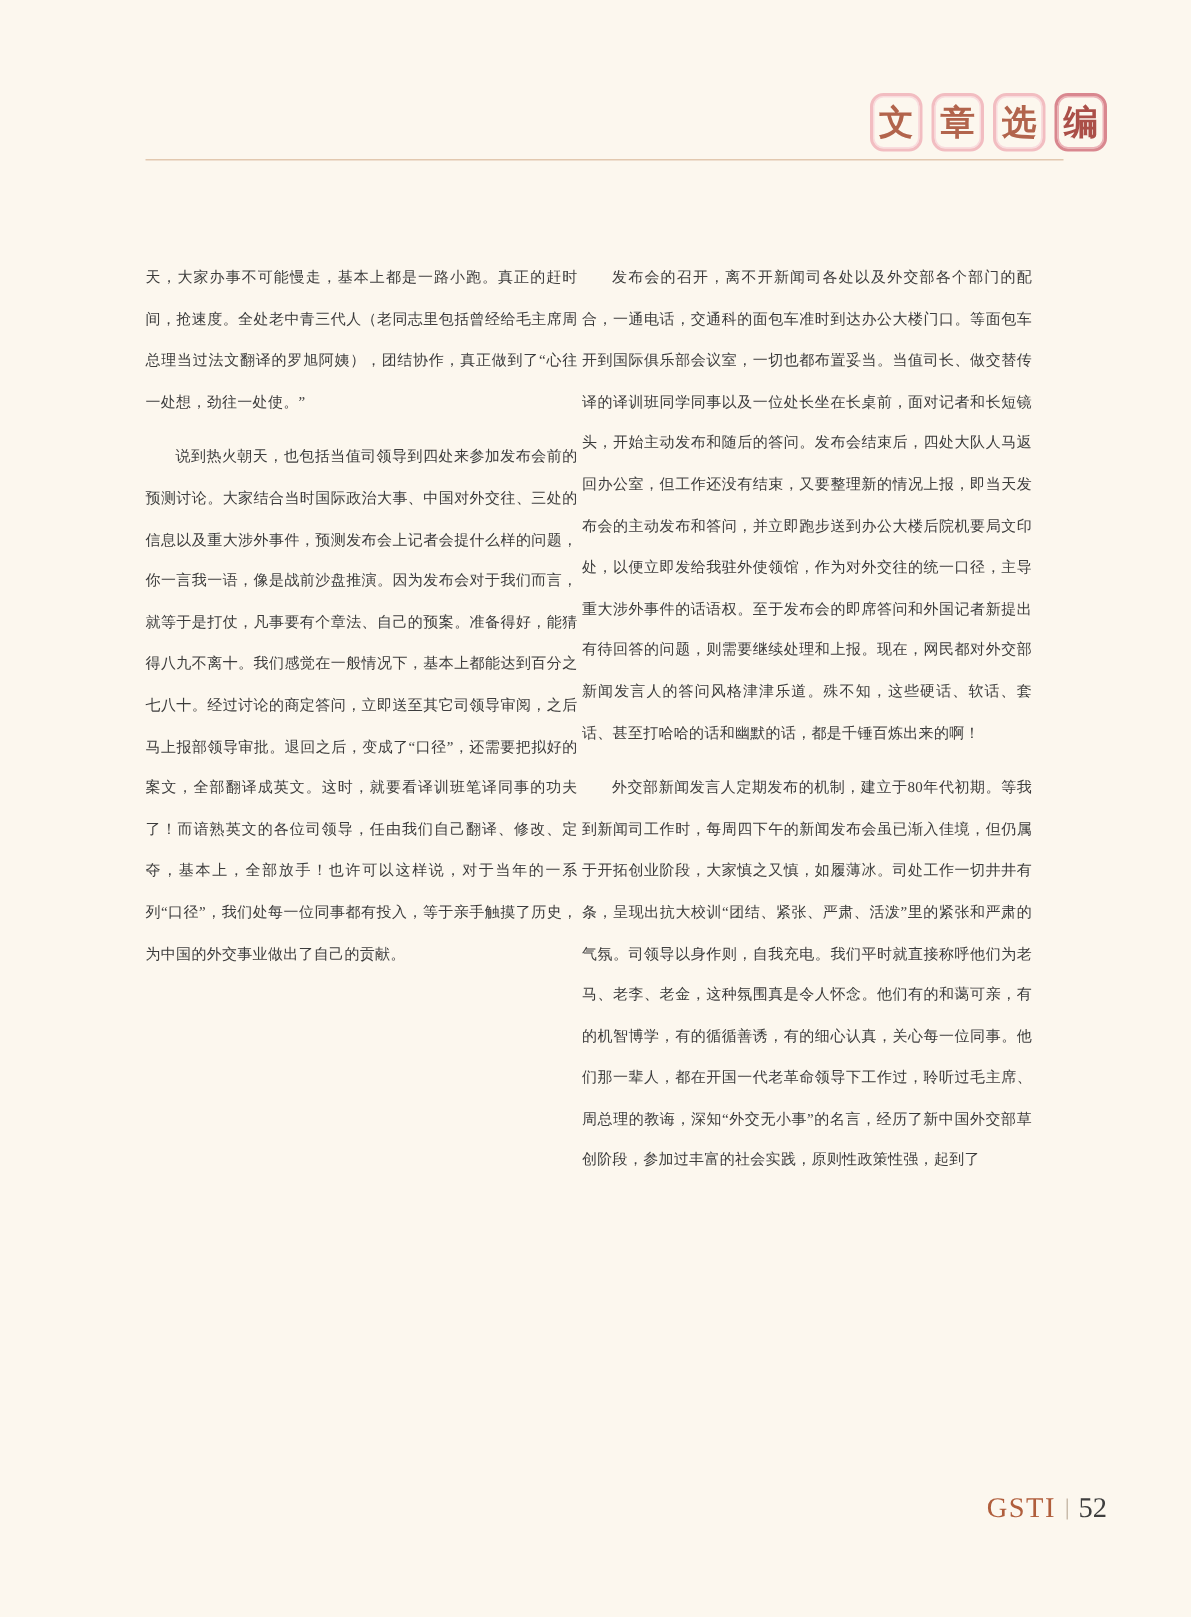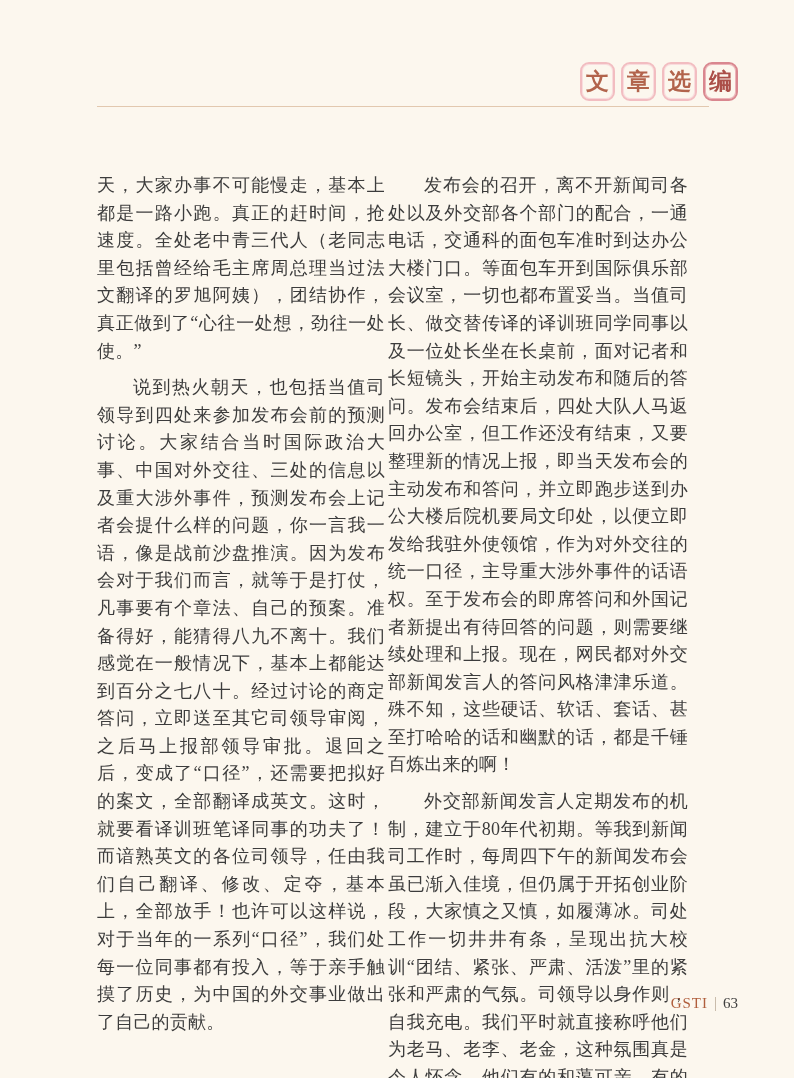--- a/index.html
+++ b/index.html
@@ -60,38 +60,38 @@
   .column.left{
     left:97px;
     width:288px;
   }
   .column.right{
     left:388px;
     width:300px;
   }
   .column p{
     margin:0 0 9px 0;
-    font-size:18px;
+    font-size:10px;
     line-height:27.6px;
     text-align:justify;
     letter-spacing:0.2px;
     color:#3c3c3c;
   }
   .column p.indent{
     text-indent:2em;
   }
   
   .footer{
     position:absolute;
     top:995px;
     right:56px;
     display:flex;
     align-items:center;
     gap:7px;
-    font-size:15px;
+    font-size:19px;
   }
   .footer .brand{
     color:#b05e3c;
     letter-spacing:1px;
   }
   .footer .sep{
     width:1px;
     height:14px;
     background:#c9bcab;
   }
@@ -127,16 +127,16 @@
   </div>
 
   <div class="column right">
     <p class="indent">发布会的召开，离不开新闻司各处以及外交部各个部门的配合，一通电话，交通科的面包车准时到达办公大楼门口。等面包车开到国际俱乐部会议室，一切也都布置妥当。当值司长、做交替传译的译训班同学同事以及一位处长坐在长桌前，面对记者和长短镜头，开始主动发布和随后的答问。发布会结束后，四处大队人马返回办公室，但工作还没有结束，又要整理新的情况上报，即当天发布会的主动发布和答问，并立即跑步送到办公大楼后院机要局文印处，以便立即发给我驻外使领馆，作为对外交往的统一口径，主导重大涉外事件的话语权。至于发布会的即席答问和外国记者新提出有待回答的问题，则需要继续处理和上报。现在，网民都对外交部新闻发言人的答问风格津津乐道。殊不知，这些硬话、软话、套话、甚至打哈哈的话和幽默的话，都是千锤百炼出来的啊！</p>
     <p class="indent">外交部新闻发言人定期发布的机制，建立于80年代初期。等我到新闻司工作时，每周四下午的新闻发布会虽已渐入佳境，但仍属于开拓创业阶段，大家慎之又慎，如履薄冰。司处工作一切井井有条，呈现出抗大校训“团结、紧张、严肃、活泼”里的紧张和严肃的气氛。司领导以身作则，自我充电。我们平时就直接称呼他们为老马、老李、老金，这种氛围真是令人怀念。他们有的和蔼可亲，有的机智博学，有的循循善诱，有的细心认真，关心每一位同事。他们那一辈人，都在开国一代老革命领导下工作过，聆听过毛主席、周总理的教诲，深知“外交无小事”的名言，经历了新中国外交部草创阶段，参加过丰富的社会实践，原则性政策性强，起到了</p>
   </div>
 
   <div class="footer">
     <span class="brand">GSTI</span>
     <span class="sep"></span>
-    <span class="pagenum">63</span>
+    <span class="pagenum">52</span>
   </div>
 
 </div>
 
 </body></html>

